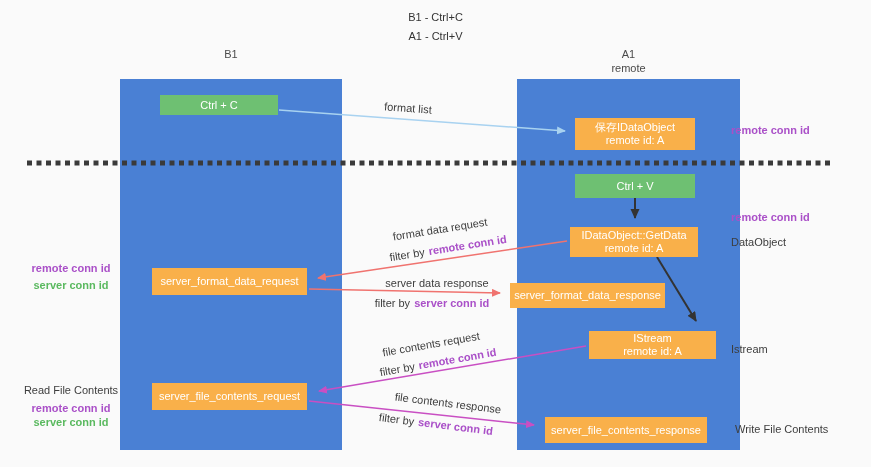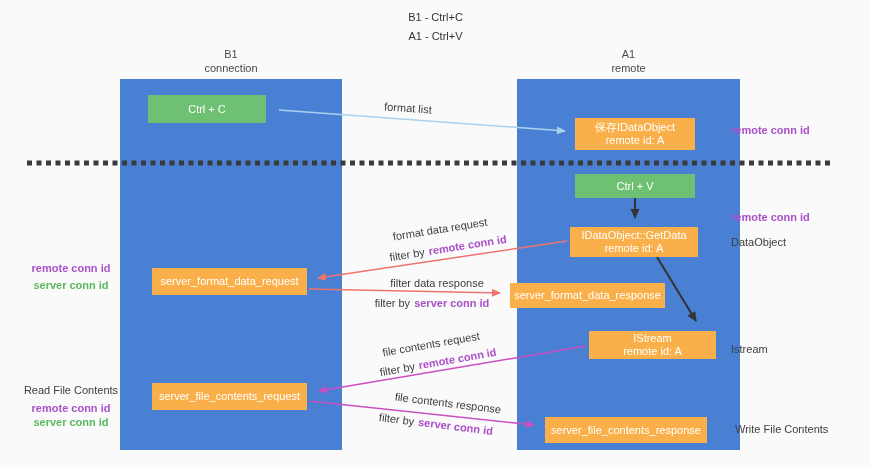--- a/index.html
+++ b/index.html
@@ -44,21 +44,20 @@
 
 <div class="canvas">
 
   <div class="title">
     <div>B1 - Ctrl+C</div>
     <div>A1 - Ctrl+V</div>
   </div>
 
   <div class="col-header left">
     <div>B1</div>
-    <div>connection</div>
   </div>
   <div class="col-header right">
     <div>A1</div>
     <div>remote</div>
   </div>
 
   <div class="lifeline left"></div>
   <div class="lifeline right"></div>
 
   <svg class="overlay" viewBox="0 0 871 467">
@@ -87,21 +86,21 @@
 
     <line x1="567" y1="241" x2="318" y2="278" stroke="#f0736f" stroke-width="1.5" marker-end="url(#m-red)"></line>
 
     <line x1="309" y1="289" x2="500" y2="293" stroke="#f0736f" stroke-width="1.5" marker-end="url(#m-red)"></line>
 
     <line x1="586" y1="346" x2="319" y2="391" stroke="#c94fc3" stroke-width="1.5" marker-end="url(#m-mag)"></line>
 
     <line x1="309" y1="401" x2="534" y2="425" stroke="#c94fc3" stroke-width="1.5" marker-end="url(#m-mag)"></line>
   </svg>
 
-  <div class="node green" style="left:148px;top:95px;width:118px;height:28px;">
+  <div class="node green" style="left:160px;top:95px;width:118px;height:20px;">
     <div>Ctrl + C</div>
   </div>
 
   <div class="node orange" style="left:575px;top:118px;width:120px;height:32px;">
     <div>保存IDataObject</div>
     <div>remote id: A</div>
   </div>
 
   <div class="node green" style="left:575px;top:174px;width:120px;height:24px;">
     <div>Ctrl + V</div>
@@ -134,21 +133,21 @@
   </div>
 
   <div class="edge-label rot-p4" style="left:408px;top:108px;">format list</div>
 
   <div class="edge-label rot-n9" style="left:440px;top:229px;">format data request</div>
   <div class="edge-label filter rot-n9" style="left:448px;top:248px;">
     <span>filter by</span>
     <span class="bold-purple">remote conn id</span>
   </div>
 
-  <div class="edge-label" style="left:437px;top:283px;">filter data response</div>
+  <div class="edge-label" style="left:437px;top:283px;">server data response</div>
   <div class="edge-label filter" style="left:432px;top:303px;">
     <span>filter by</span>
     <span class="bold-purple">server conn id</span>
   </div>
 
   <div class="edge-label rot-n10" style="left:431px;top:344px;">file contents request</div>
   <div class="edge-label filter rot-n10" style="left:438px;top:362px;">
     <span>filter by</span>
     <span class="bold-purple">remote conn id</span>
   </div>

